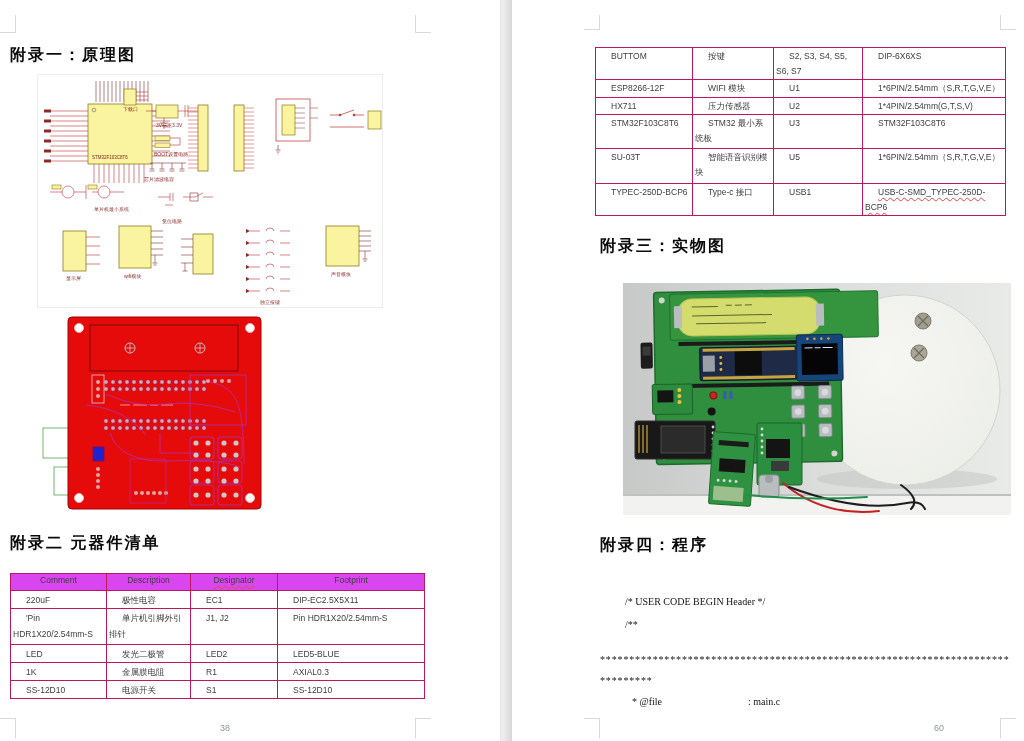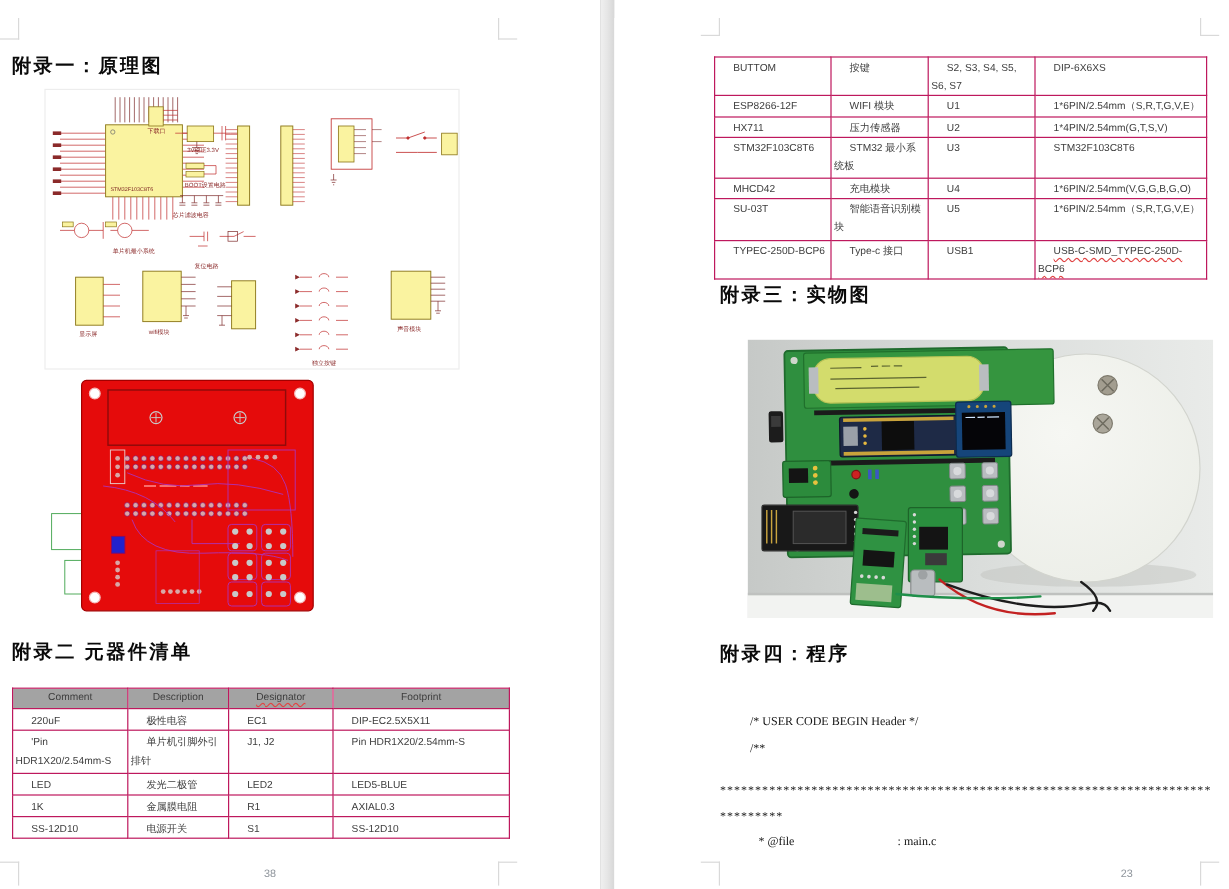--- a/index.html
+++ b/index.html
@@ -14,21 +14,21 @@
   .crop{position:absolute;width:16px;height:18px;box-sizing:border-box;border:0 solid #d9d9d9;}
   .crop.tl{border-right-width:1px;border-bottom-width:1px;}
   .crop.tr{border-left-width:1px;border-bottom-width:1px;}
   .crop.bl{border-right-width:1px;border-top-width:1px;}
   .crop.br{border-left-width:1px;border-top-width:1px;}
   .h-app{position:absolute;font-weight:bold;font-size:16px;letter-spacing:2px;color:#0a0a0a;white-space:nowrap;}
   .fig{position:absolute;}
   table.ctable{border-collapse:collapse;table-layout:fixed;position:absolute;}
   .ctable td,.ctable th{border:1px solid #be185d;font-size:8.5px;color:#3d3d3d;
       vertical-align:top;padding:1px 2px 0 2px;overflow:hidden;box-sizing:border-box;}
-  .ctable th{background:#a3a3a3;text-align:center;font-weight:normal;height:16px;font-size:8.5px;}
+  .ctable th{background:#d946ef;text-align:center;font-weight:normal;height:16px;font-size:8.5px;}
   .ctable .cell{display:block;text-indent:13px;line-height:16px;}
   #table-right .cell{line-height:15px;}
   .sp{text-decoration:underline wavy #e04545;text-decoration-thickness:1px;text-underline-offset:2px;}
   .pgnum{position:absolute;font-size:9px;color:#8f959c;width:40px;text-align:center;}
   .code{position:absolute;font-family:"Liberation Serif",serif;font-size:10px;color:#141414;white-space:pre;}
   .stars{letter-spacing:0.85px;}
   .schlabel{position:absolute;font-size:5px;color:#8b2a2a;white-space:nowrap;transform-origin:0 0;}
   .chiplabel{position:absolute;font-size:4.5px;color:#7a1f1f;white-space:nowrap;}
   svg{display:block;}
 </style>
@@ -472,34 +472,20 @@
       <td>
             <span class="cell">STM32 最小系统板</span>
           </td>
       <td>
             <span class="cell">U3</span>
           </td>
       <td>
             <span class="cell">STM32F103C8T6</span>
           </td>
     </tr>
-    <tr style="height:17px;">
-      <td>
-            <span class="cell">MHCD42</span>
-          </td>
-      <td>
-            <span class="cell">充电模块</span>
-          </td>
-      <td>
-            <span class="cell">U4</span>
-          </td>
-      <td>
-            <span class="cell">1*6PIN/2.54mm(V,G,G,B,G,O)</span>
-          </td>
-    </tr>
     <tr style="height:35px;">
       <td>
             <span class="cell">SU-03T</span>
           </td>
       <td>
             <span class="cell">智能语音识别模块</span>
           </td>
       <td>
             <span class="cell">U5</span>
           </td>
@@ -695,14 +681,14 @@
   </div>
 
   <div class="h-app" style="left:88px;top:520px;">附录四：程序</div>
 
   <div class="code" style="left:113px;top:581px;">/* USER CODE BEGIN Header */</div>
   <div class="code" style="left:113px;top:604px;">/**</div>
   <div class="code stars" style="left:88px;top:639px;width:412px;overflow:hidden;">**********************************************************************</div>
   <div class="code stars" style="left:88px;top:660px;">*********</div>
   <div class="code" style="left:120px;top:681px;"><span style="display:inline-block;width:116px;">* @file</span><span>: main.c</span></div>
 
-  <div class="pgnum" style="left:407px;top:708px;">23</div>
+  <div class="pgnum" style="left:407px;top:708px;">60</div>
 </div>
 
 </body></html>

